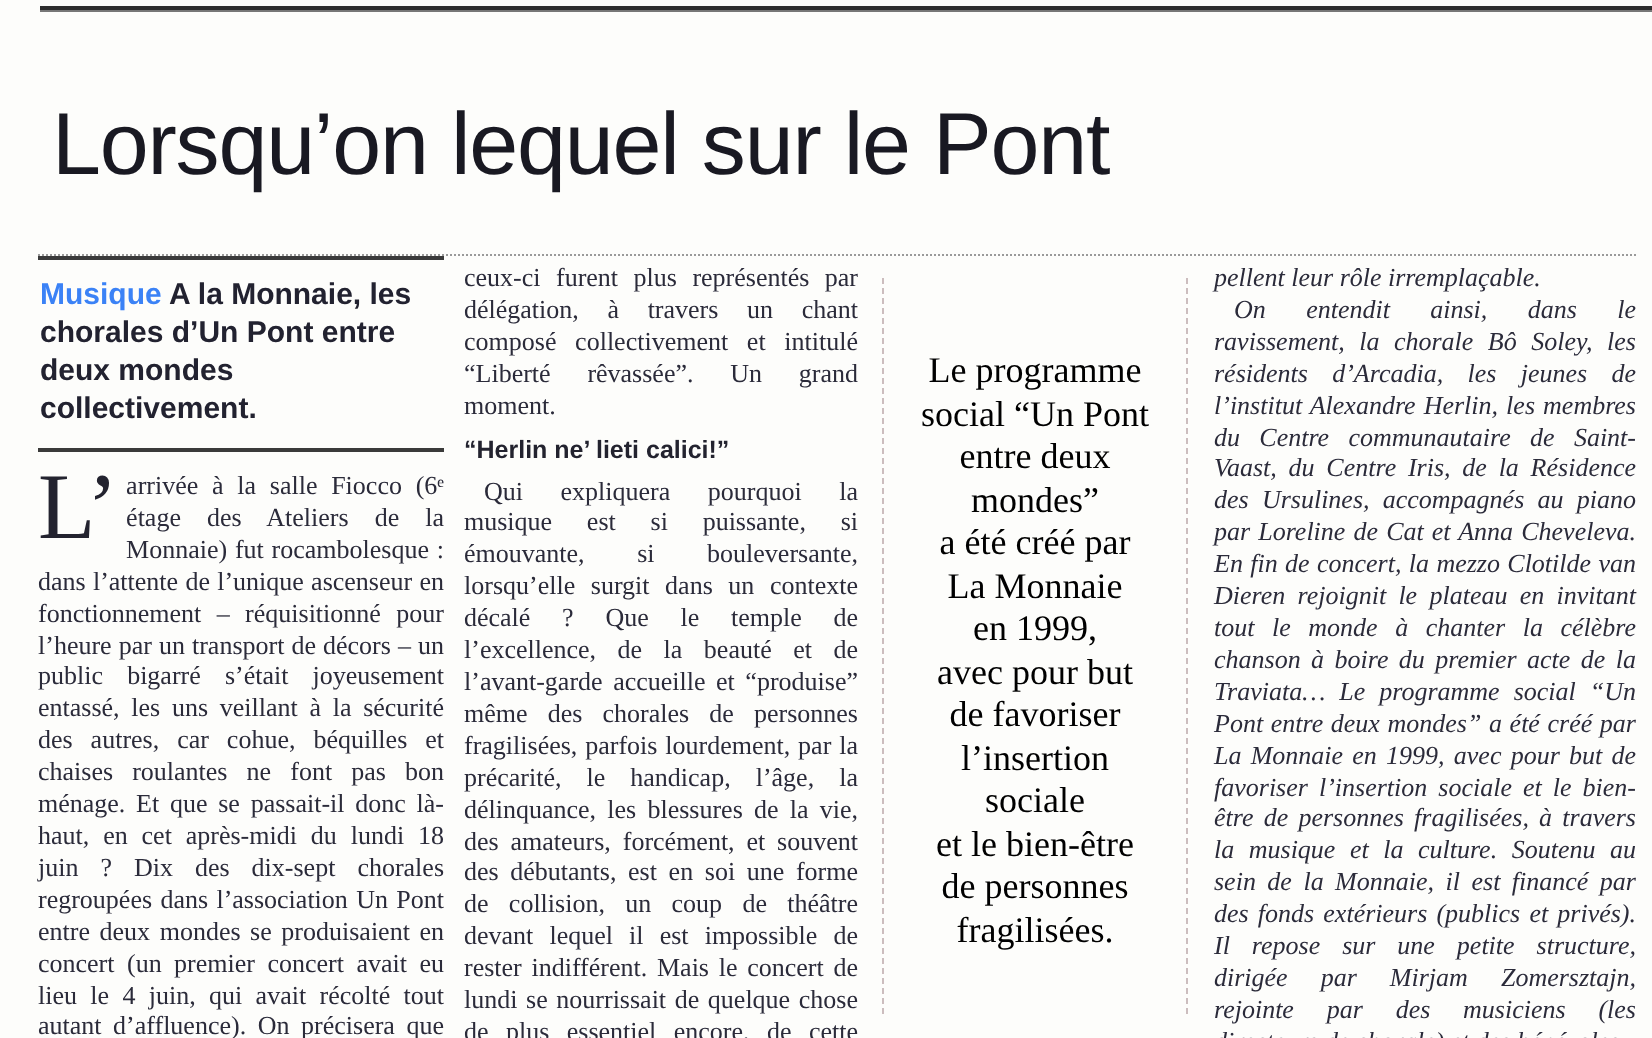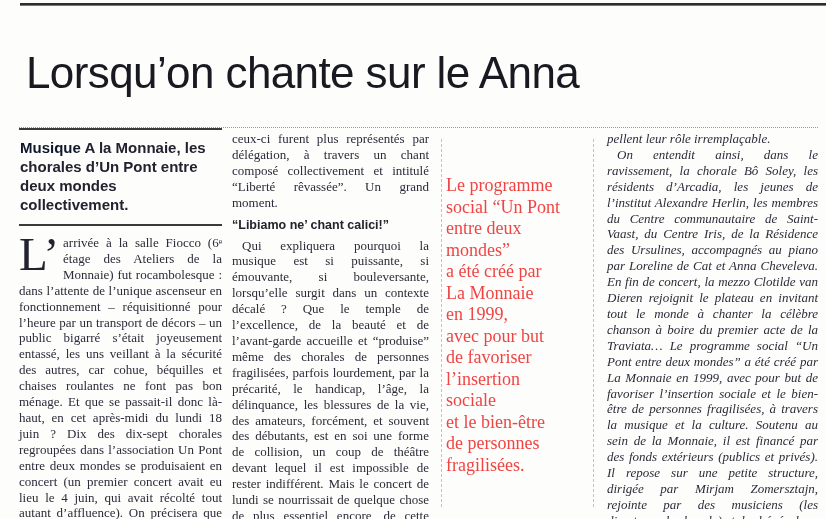--- a/index.html
+++ b/index.html
@@ -39,64 +39,64 @@
   .col4 { width: 211px; padding-top: 3px; font-style: italic; }
 
   .kicker {
     border-top: 2px solid #3a3a3a;
     border-bottom: 2px solid #3a3a3a;
     padding: 8px 2px 10px 1px;
     font-family: "Liberation Sans", "DejaVu Sans", sans-serif;
     font-weight: 700; font-size: 15px; line-height: 19px;
     color: #222230;
   }
-  .kicker-label { color: #0f172a; }
+  .kicker-label { color: #3b82f6; }
 
   .body-text {
     font-size: 13px; line-height: 15.9px;
     text-align: justify; color: #2b2b3a;
   }
   .indent { text-indent: 10px; }
   .dropcap-para { margin-top: 9px; }
   .dropcap {
     float: left; font-size: 47px; line-height: 38px;
     padding-right: 4px; color: #23232f;
   }
   .subhead {
     font-family: "Liberation Sans", "DejaVu Sans", sans-serif;
     font-weight: 700; font-size: 12.5px; line-height: 14px;
     color: #23232f; margin: 7px 0 6px 0;
   }
   .quote-text {
     font-size: 18px; line-height: 21.5px;
-    color: #ef4444;
+    text-align: center; color: #000000;
     white-space: pre-line;
   }
 </style>
 </head>
 <body>
 
 <div class="page">
 
   <div class="top-rule"></div>
 
-  <h1 class="title">Lorsqu’on chante sur le Anna</h1>
+  <h1 class="title">Lorsqu’on lequel sur le Pont</h1>
 
   <div class="content">
 
     <div class="col col1">
       <div class="kicker">
         <span class="kicker-label">Musique</span><span> A la Monnaie, les chorales d’Un Pont entre deux mondes collectivement.</span>
       </div>
       <p class="body-text dropcap-para"><span class="dropcap">L’</span><span>arrivée à la salle Fiocco (6ᵉ étage des Ateliers de la Monnaie) fut rocambolesque : dans l’attente de l’unique ascenseur en fonctionnement – réquisitionné pour l’heure par un transport de décors – un public bigarré s’était joyeusement entassé, les uns veillant à la sécurité des autres, car cohue, béquilles et chaises roulantes ne font pas bon ménage. Et que se passait-il donc là-haut, en cet après-midi du lundi 18 juin ? Dix des dix-sept chorales regroupées dans l’association Un Pont entre deux mondes se produisaient en concert (un premier concert avait eu lieu le 4 juin, qui avait récolté tout autant d’affluence). On précisera que quatre de ces chorales concernent des détenus (Leuven, Forest, Berkendael) et que</span></p>
     </div>
 
     <div class="col col2">
       <p class="body-text">ceux-ci furent plus représentés par délégation, à travers un chant composé collectivement et intitulé “Liberté rêvassée”. Un grand moment.</p>
-      <h3 class="subhead">“Libiamo ne’ chant calici!”</h3>
+      <h3 class="subhead">“Herlin ne’ lieti calici!”</h3>
       <p class="body-text indent">Qui expliquera pourquoi la musique est si puissante, si émouvante, si bouleversante, lorsqu’elle surgit dans un contexte décalé ? Que le temple de l’excellence, de la beauté et de l’avant-garde accueille et “produise” même des chorales de personnes fragilisées, parfois lourdement, par la précarité, le handicap, l’âge, la délinquance, les blessures de la vie, des amateurs, forcément, et souvent des débutants, est en soi une forme de collision, un coup de théâtre devant lequel il est impossible de rester indifférent. Mais le concert de lundi se nourrissait de quelque chose de plus essentiel encore, de cette faille associée à la ferveur même des chanteurs, image grossie de toute destinée – en particulier celle des artistes – où la musique et l’art retrouvent soudain leur substance et rap-</p>
     </div>
 
     <div class="col quote-col">
       <div class="quote-text">Le programme
 social “Un Pont
 entre deux
 mondes”
 a été créé par
 La Monnaie

